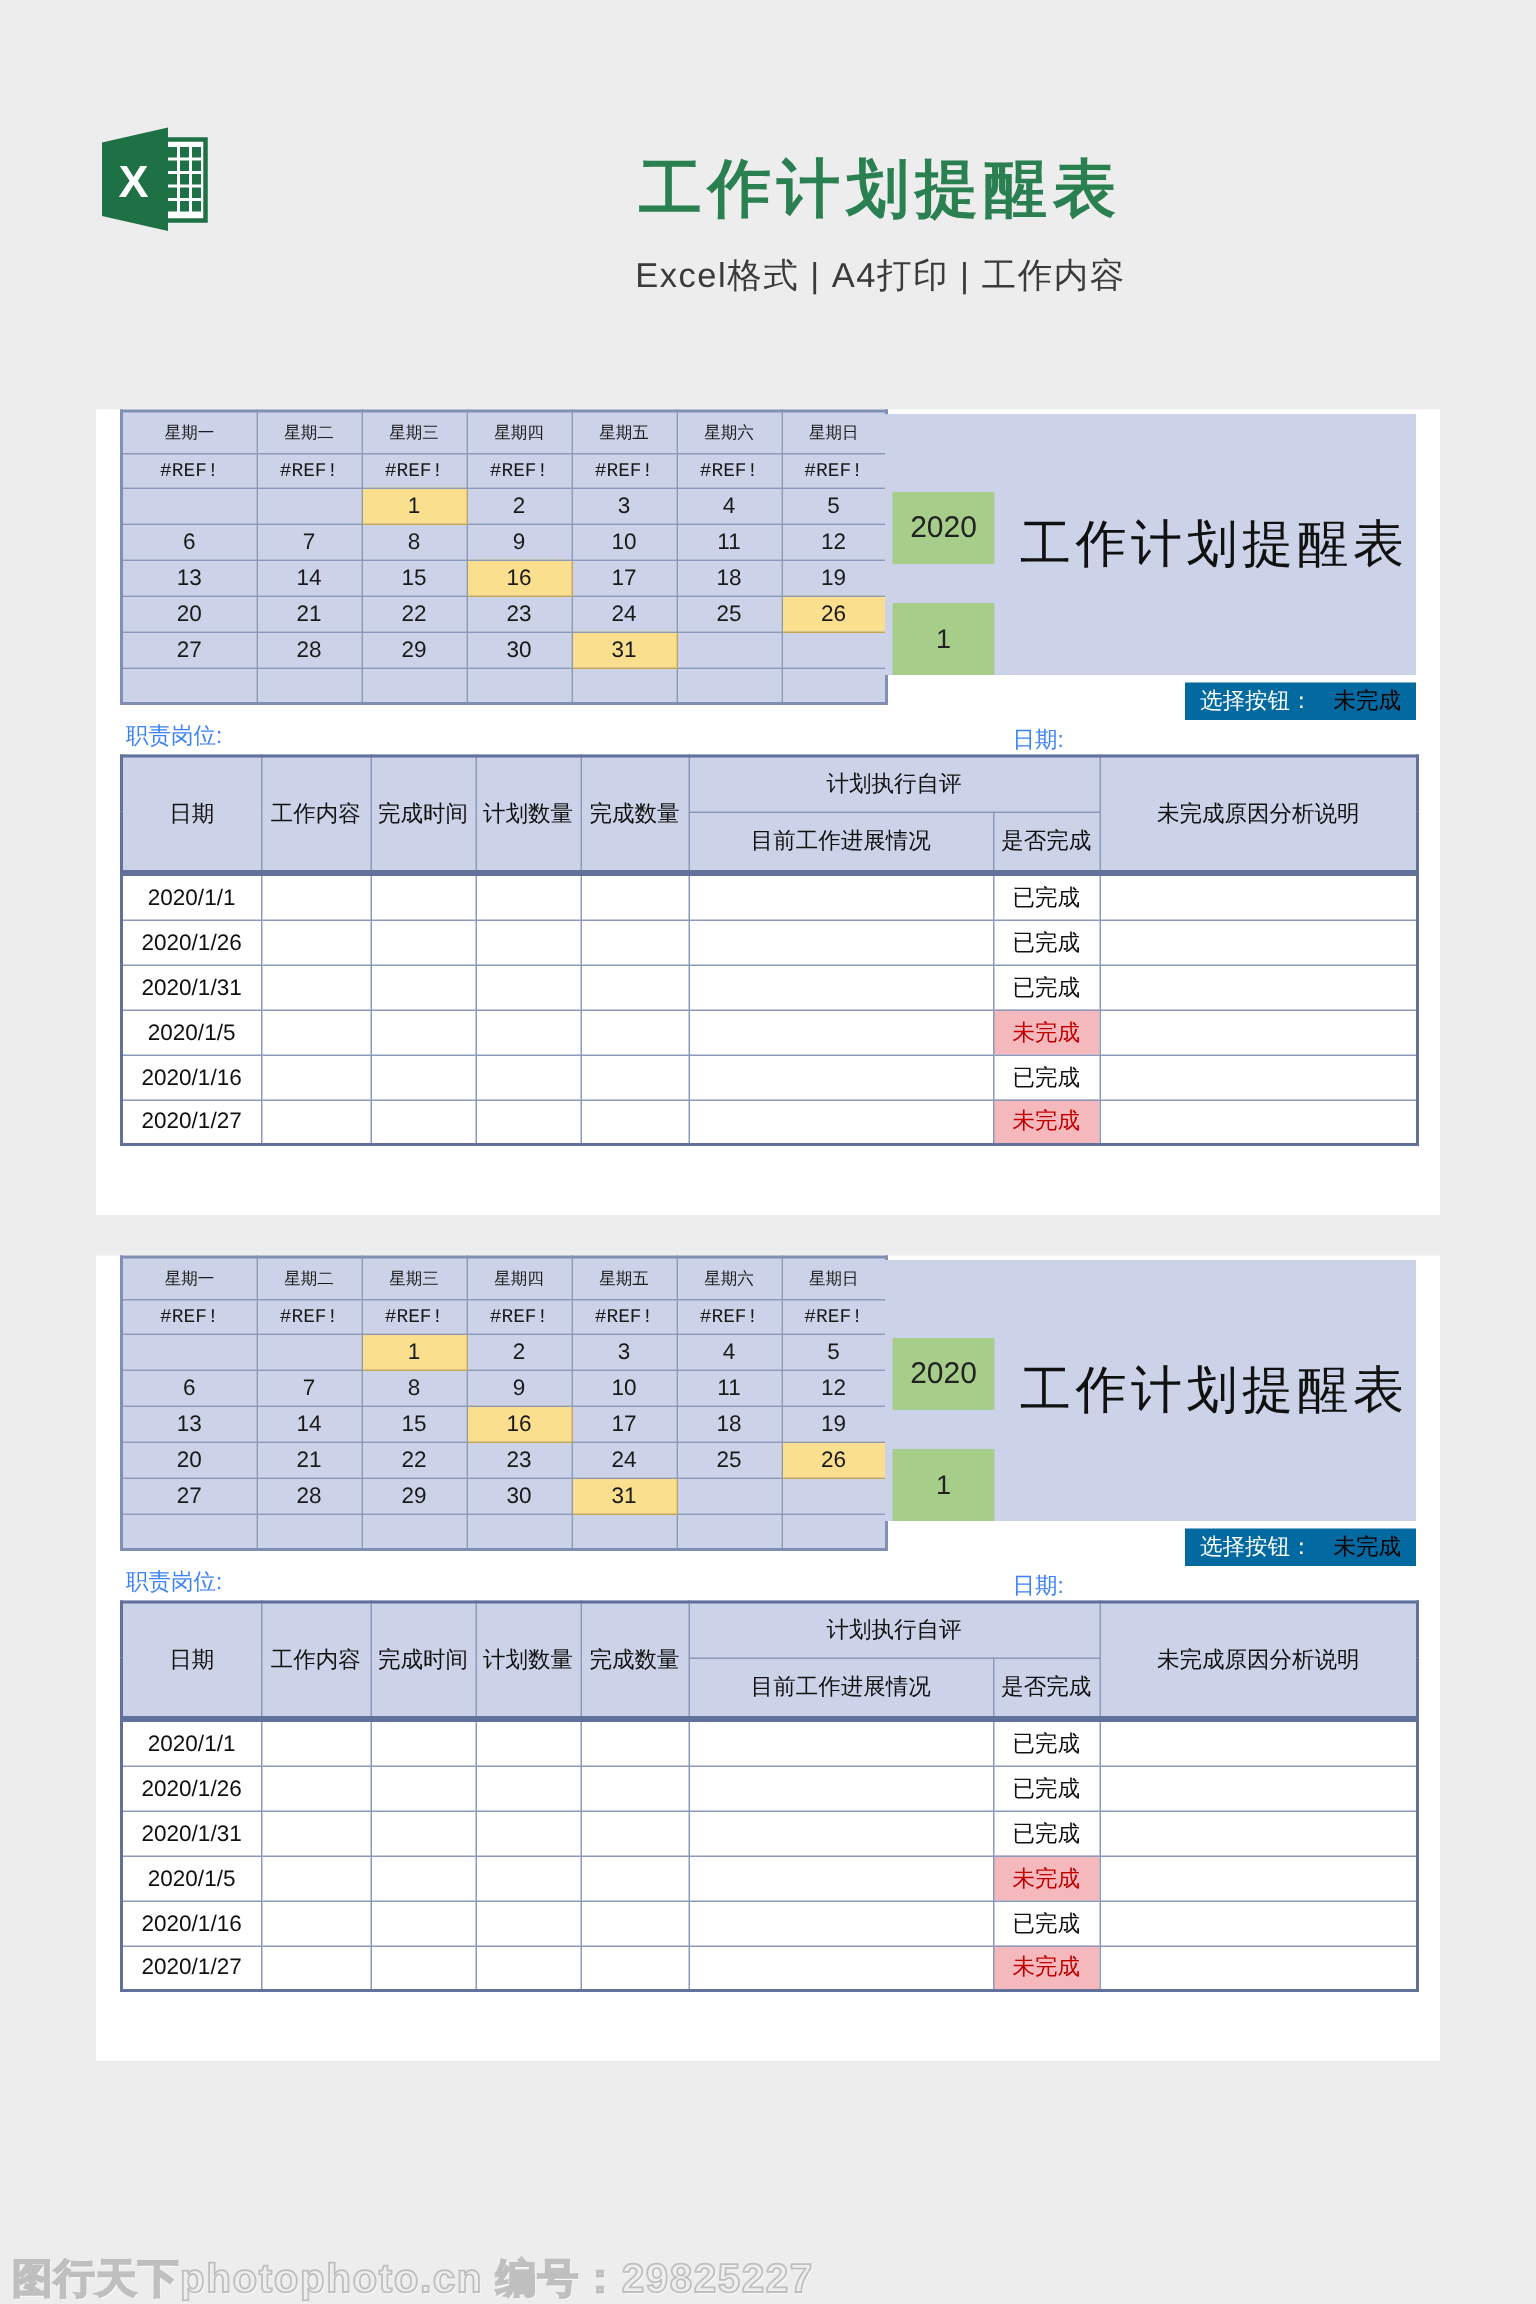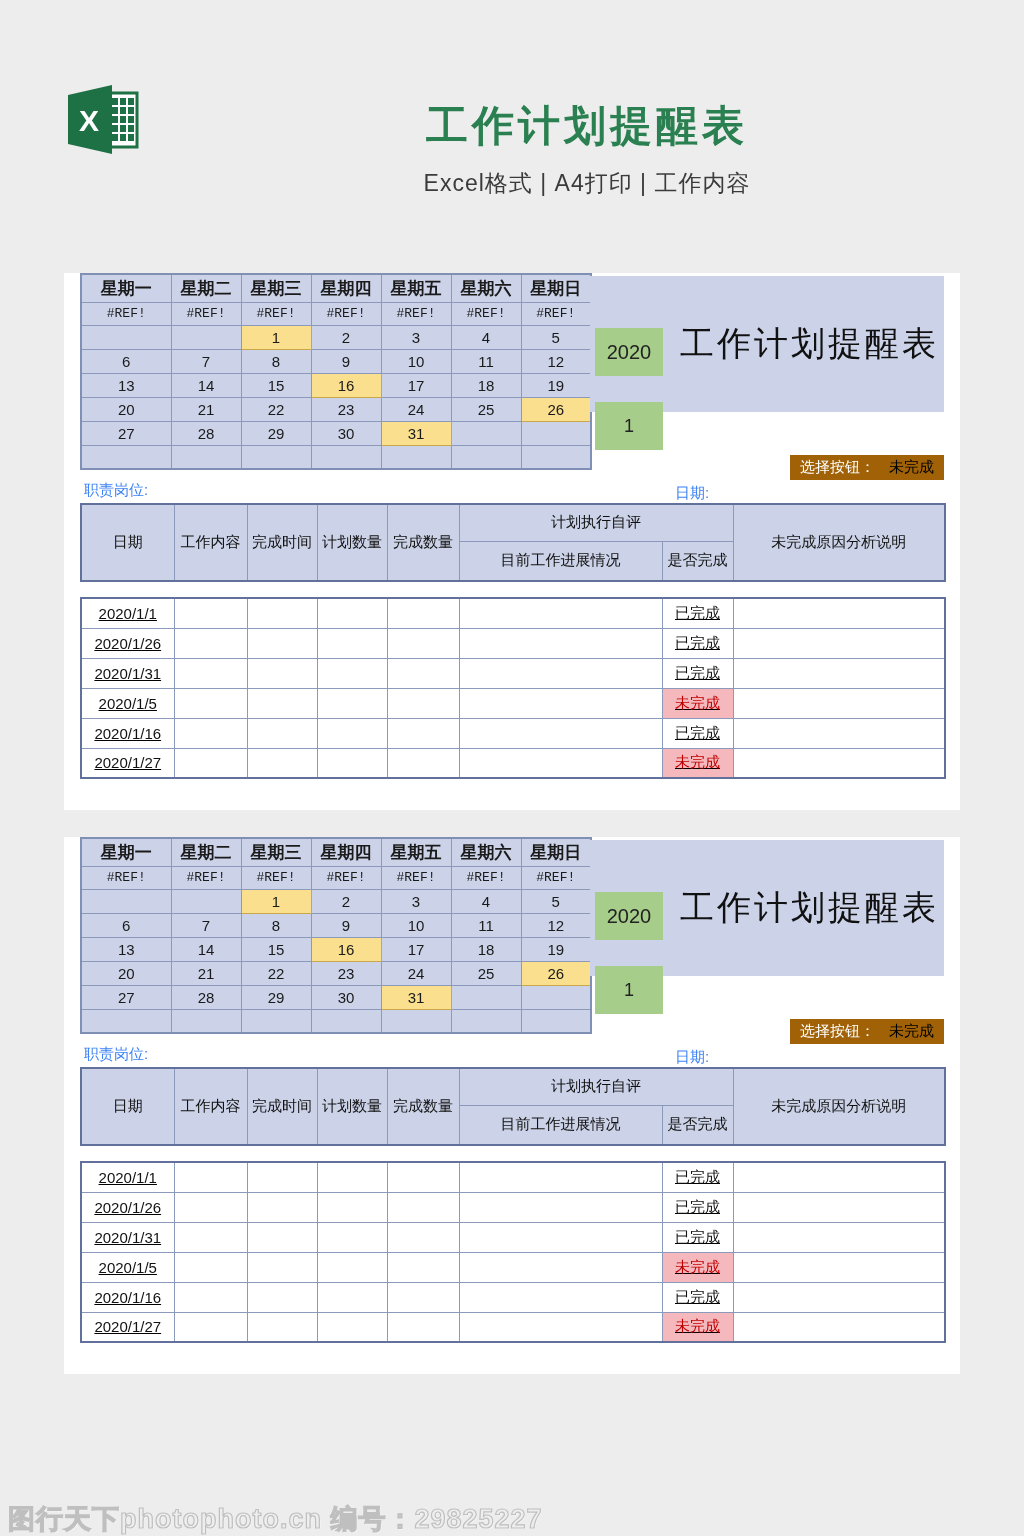--- a/index.html
+++ b/index.html
@@ -34,45 +34,45 @@
     position: absolute; left: 0; top: 0; width: 510px;
     border-collapse: collapse; table-layout: fixed;
     border: 2px solid #7f90b4;
   }
   .cal th, .cal td {
     border: 1px solid #8b9aba;
     background: #ccd3e8;
     text-align: center; padding: 0;
     color: #1a1a1a;
   }
-  .cal-weekdays th { height: 28px; font-size: 17px; font-weight: 700; }
+  .cal-weekdays th { height: 28px; font-size: 11px; font-weight: 400; }
   .cal-ref td { height: 23px; font-size: 13px; font-family: Liberation Mono, monospace; }
   .cal-week td { height: 24px; font-size: 15px; }
   .cal td.hl { background: #f9df8e; border-color: #c8a84b; }
 
   .right-block {
-    position: absolute; left: 510px; right: 0; top: 3px; height: 136px;
+    position: absolute; left: 510px; right: 0; top: 3px; height: 174px;
     background: #ccd3e8;
   }
   .year-cell, .month-cell {
     position: absolute; left: 5px; width: 68px; height: 48px;
     background: #a7cd8b;
     display: flex; align-items: center; justify-content: center;
     color: #222;
   }
   .year-cell { top: 52px; font-size: 20px; }
   .month-cell { top: 126px; font-size: 18px; }
   .panel-title {
     position: absolute; left: 85px; right: 0; top: 0; bottom: 0;
     display: flex; align-items: center; justify-content: center;
     font-size: 34px; color: #111; letter-spacing: 3px; white-space: nowrap;
   }
   .select-btn {
     position: absolute; right: 0; top: 182px; height: 25px;
-    background: #a16207;
+    background: #0369a1;
     display: flex; align-items: center;
     padding: 0 10px; gap: 14px;
     font-size: 15px; white-space: nowrap;
   }
   .btn-prefix { color: #ffffff; }
   .btn-status { color: #000000; }
 
   
   .labels-row { position: relative; margin: 0 16px; height: 25px; font-size: 15px; color: #3b82f6; }
   .pos-label { position: absolute; left: 4px; bottom: 3px; }
@@ -86,21 +86,21 @@
   table.wt-head { border: 2px solid #61719b; background: #ccd3e8; }
   .wt-head th {
     border: 1px solid #8b9aba;
     font-size: 15px; font-weight: 400; color: #111;
     padding: 0;
   }
   .wt-head tr.t1 th { height: 37px; }
   .wt-head tr.t2 th { height: 40px; }
 
   
-  table.wt-body { margin-top: 15px; border: 2px solid #61719b; background: #fff; text-decoration: underline; }
+  table.wt-body { border: 2px solid #61719b; background: #fff; }
   .wt-body td {
     border: 1px solid #8b9aba;
     height: 30px; font-size: 15px; color: #111;
     text-align: center; padding: 0;
   }
   .wt-body td.wt-status.notdone { background: #f5b8bd; color: #c00000; }
 
   
   .watermark {
     margin: 127px 0 0 8px;

